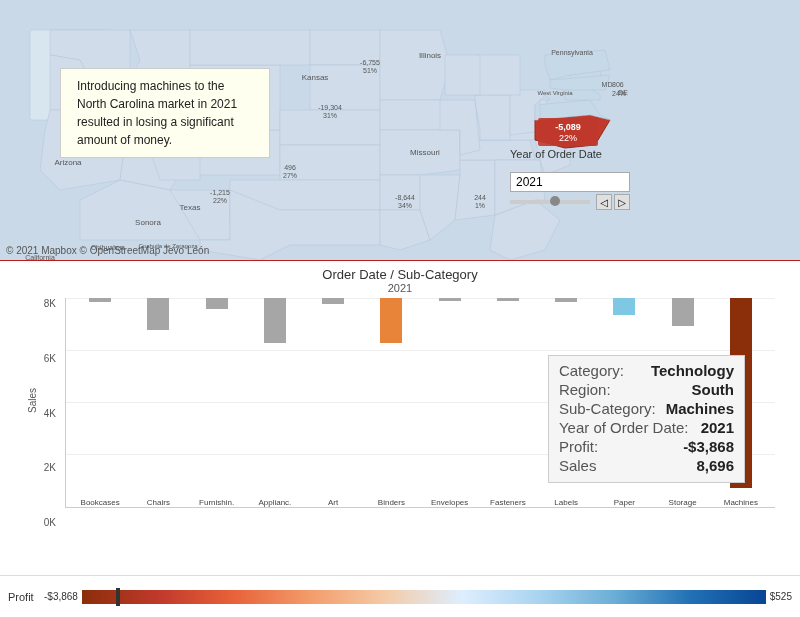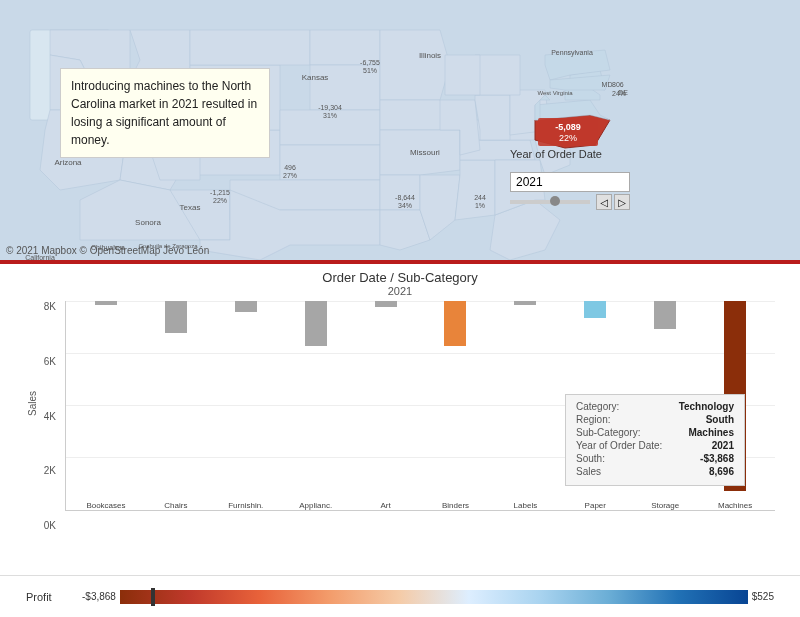--- a/index.html
+++ b/index.html
@@ -21,21 +21,21 @@
       width: 100%; height: 100%;
     }
 
     
     .annotation-box {
       position: absolute;
       top: 68px;
       left: 60px;
       background: #fffff0;
       border: 1px solid #ccc;
-      padding: 8px 10px;
+      padding: 8px 16px;
       width: 210px;
       font-size: 12px;
       line-height: 1.5;
       color: #222;
     }
 
     
     .year-filter {
       position: absolute;
       top: 148px;
@@ -96,21 +96,21 @@
       font-size: 10px;
       color: #555;
     }
 
     
     #chart-section {
       position: relative;
       width: 800px;
       height: 315px;
       background: #fff;
-      border-top: 4px solid #b91c1c;
+      border-top: 1px solid #b91c1c;
     }
 
     .chart-title {
       text-align: center;
       font-size: 13px;
       color: #333;
       padding-top: 6px;
       font-weight: normal;
     }
     .chart-subtitle {
@@ -181,42 +181,42 @@
     }
 
     
     .chart-tooltip {
       position: absolute;
       right: 30px;
       bottom: 45px;
       background: #f5f5f5;
       border: 1px solid #ccc;
       padding: 6px 10px;
-      font-size: 10px;
+      font-size: 15px;
       min-width: 180px;
     }
     .tooltip-row {
       display: flex;
       justify-content: space-between;
       gap: 10px;
       margin-bottom: 2px;
     }
     .tooltip-key { color: #555; }
     .tooltip-val { font-weight: bold; color: #222; }
 
     
     #profit-bar-section {
       width: 800px;
       height: 42px;
       background: #fff;
       border-top: 1px solid #ddd;
-      padding: 4px 26px;
+      padding: 4px 8px;
       display: flex;
       align-items: center;
-      gap: 21px;
+      gap: 1px;
     }
     .profit-label {
       font-size: 11px;
       color: #333;
       white-space: nowrap;
       min-width: 35px;
     }
     .profit-values {
       display: flex;
       align-items: center;
@@ -456,20 +456,28 @@
         </div>
         <div class="bar-group">
           <div class="bar" style="height: 6.47727px; background: rgb(166, 166, 166);"></div>
           <div class="bar-label">Art</div>
         </div>
         <div class="bar-group">
           <div class="bar" style="height: 45.3409px; background: rgb(232, 132, 58);"></div>
           <div class="bar-label">Binders</div>
         </div>
         <div class="bar-group">
+          <div class="bar" style="height: 3.23864px; background: rgb(166, 166, 166);"></div>
+          <div class="bar-label">Envelopes</div>
+        </div>
+        <div class="bar-group">
+          <div class="bar" style="height: 3.23864px; background: rgb(166, 166, 166);"></div>
+          <div class="bar-label">Fasteners</div>
+        </div>
+        <div class="bar-group">
           <div class="bar" style="height: 4.31818px; background: rgb(166, 166, 166);"></div>
           <div class="bar-label">Labels</div>
         </div>
         <div class="bar-group">
           <div class="bar" style="height: 17.2727px; background: rgb(126, 200, 227);"></div>
           <div class="bar-label">Paper</div>
         </div>
         <div class="bar-group">
           <div class="bar" style="height: 28.0682px; background: rgb(166, 166, 166);"></div>
           <div class="bar-label">Storage</div>
@@ -491,21 +499,21 @@
       </div>
       <div class="tooltip-row">
         <span class="tooltip-key">Sub-Category:</span>
         <span class="tooltip-val">Machines</span>
       </div>
       <div class="tooltip-row">
         <span class="tooltip-key">Year of Order Date:</span>
         <span class="tooltip-val">2021</span>
       </div>
       <div class="tooltip-row">
-        <span class="tooltip-key">South:</span>
+        <span class="tooltip-key">Profit:</span>
         <span class="tooltip-val">-$3,868</span>
       </div>
       <div class="tooltip-row">
         <span class="tooltip-key">Sales</span>
         <span class="tooltip-val">8,696</span>
       </div>
     </div>
   </div>
 </div>
 

